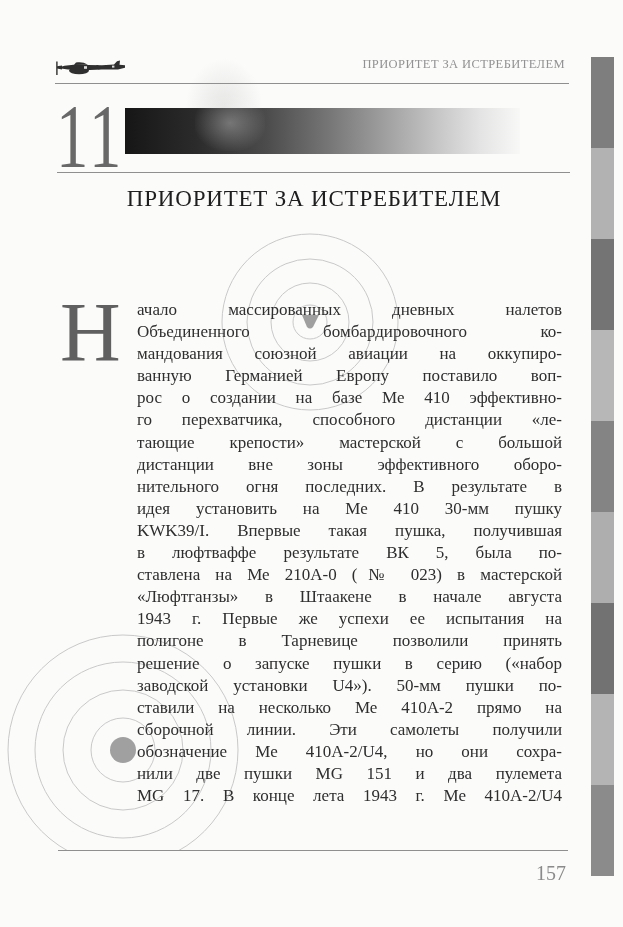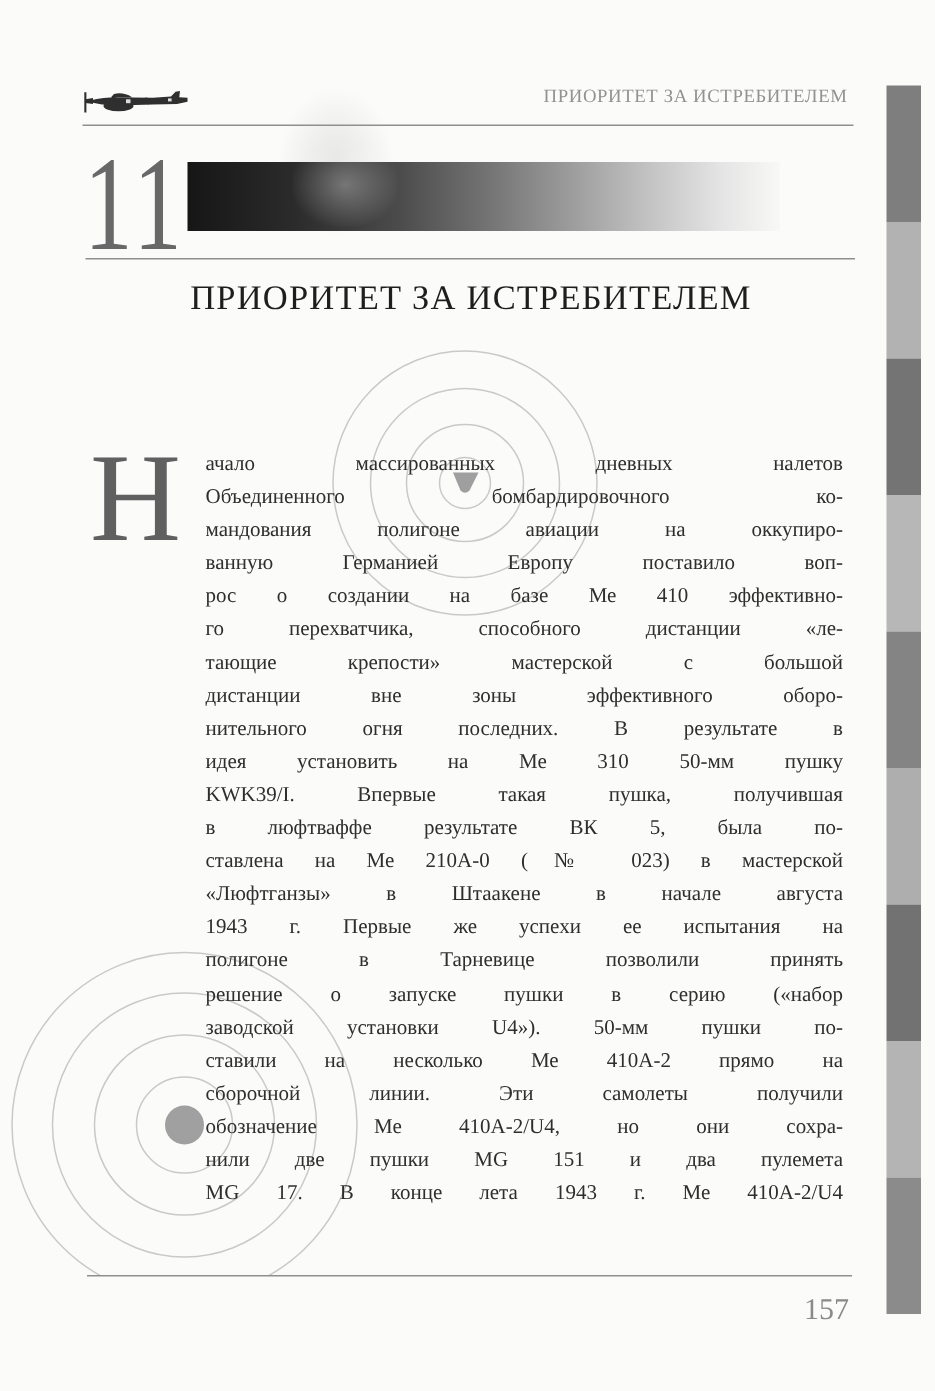--- a/index.html
+++ b/index.html
@@ -65,21 +65,21 @@
   }
 
   
   .drop-cap{
     position:absolute;left:60px;top:291px;
     font-size:84px;line-height:1;
     color:var(--drop-cap,#606060);
   }
   .body-lines{
     position:absolute;left:137px;top:299px;width:425px;
-    font-size:14px;color:var(--body-text,#2e2e2e);
+    font-size:17px;color:var(--body-text,#2e2e2e);
   }
   .body-line{
     height:22.1px;line-height:22.1px;
     text-align:justify;text-align-last:justify;
     -moz-text-align-last:justify;
     white-space:nowrap;
   }
 
   
   .footer-rule{
@@ -155,28 +155,28 @@
       <circle cx="123" cy="122" r="115"></circle>
     </g>
     <circle cx="123" cy="122" r="13" fill="#a0a0a0"></circle>
   </svg>
 </div>
 
 <div class="drop-cap">Н</div>
 <div class="body-lines">
     <div class="body-line">ачало массированных дневных налетов</div>
     <div class="body-line">Объединенного бомбардировочного ко-</div>
-    <div class="body-line">мандования полигоне авиации на оккупиро-</div>
+    <div class="body-line">мандования союзной авиации на оккупиро-</div>
     <div class="body-line">ванную Германией Европу поставило воп-</div>
     <div class="body-line">рос о создании на базе Ме 410 эффективно-</div>
     <div class="body-line">го перехватчика, способного дистанции «ле-</div>
     <div class="body-line">тающие крепости» мастерской с большой</div>
     <div class="body-line">дистанции вне зоны эффективного оборо-</div>
     <div class="body-line">нительного огня последних. В результате в</div>
-    <div class="body-line">идея установить на Ме 310 50-мм пушку</div>
+    <div class="body-line">идея установить на Ме 410 30-мм пушку</div>
     <div class="body-line">KWK39/I. Впервые такая пушка, получившая</div>
     <div class="body-line">в люфтваффе результате ВК 5, была по-</div>
     <div class="body-line">ставлена на Ме 210А-0 (№ 023) в мастерской</div>
     <div class="body-line">«Люфтганзы» в Штаакене в начале августа</div>
     <div class="body-line">1943 г. Первые же успехи ее испытания на</div>
     <div class="body-line">полигоне в Тарневице позволили принять</div>
     <div class="body-line">решение о запуске пушки в серию («набор</div>
     <div class="body-line">заводской установки U4»). 50-мм пушки по-</div>
     <div class="body-line">ставили на несколько Ме 410А-2 прямо на</div>
     <div class="body-line">сборочной линии. Эти самолеты получили</div>

